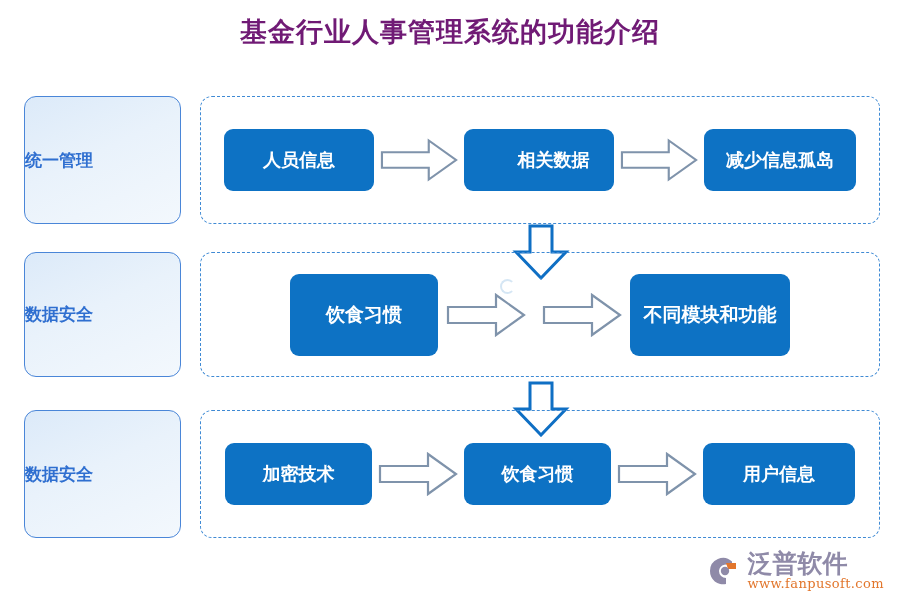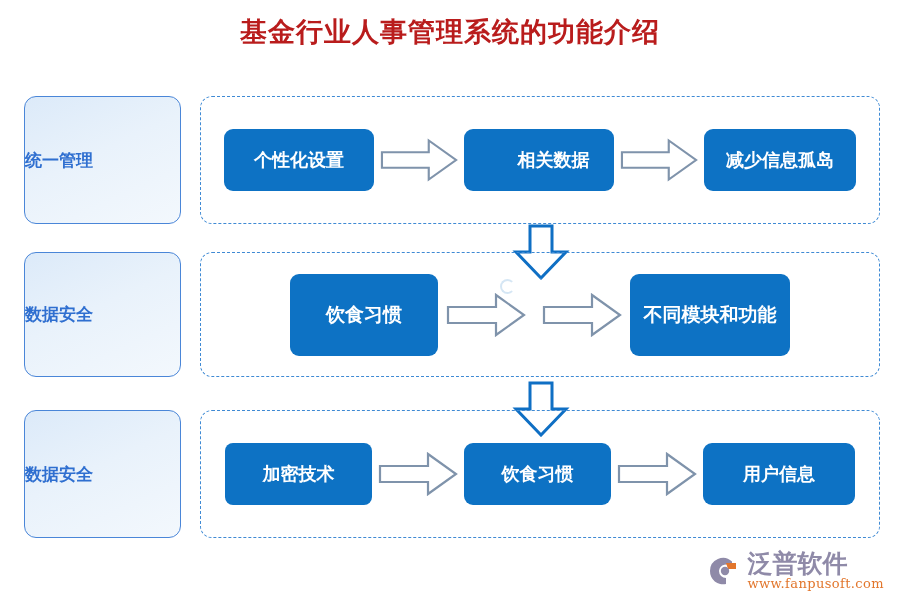--- a/index.html
+++ b/index.html
@@ -6,21 +6,21 @@
   body{
     width:900px;height:600px;overflow:hidden;background:#ffffff;
     font-family:"DejaVu Serif","Liberation Serif",serif;
     position:relative;
   }
   .canvas{position:relative;width:900px;height:600px;}
 
   
   .title{
     position:absolute;left:0;top:14px;width:900px;text-align:center;
-    font-size:27px;font-weight:700;color:#b91c1c;letter-spacing:1px;
+    font-size:27px;font-weight:700;color:#701a75;letter-spacing:1px;
     font-family:"DejaVu Serif","Liberation Serif",serif;
     white-space:nowrap;
   }
 
   
   .row{position:absolute;left:0;width:900px;height:130px;}
   #row-0{top:96px;}
   #row-1{top:252px;}
   #row-2{top:410px;}
 
@@ -66,21 +66,21 @@
   #row-0 .step-0{width:150px;}
   #row-0 .step-1{width:150px;padding-left:29px;}
   #row-0 .step-2{width:152px;}
   
   #row-1 .step{height:82px;font-size:19px;}
   #row-1 .step-0{width:148px;}
   #row-1 .step-1{width:148px;}
   #row-1 .step-2{width:160px;}
   
   #row-2 .step{height:62px;font-size:18px;}
-  #row-2 .step-0{width:147px;border-radius:8px;}
+  #row-2 .step-0{width:147px;}
   #row-2 .step-1{width:147px;}
   #row-2 .step-2{width:152px;}
 
   
   .arrow-right{flex:none;display:block;}
   #row-0 .arrow-right{width:78px;height:46px;margin:0 6px;}
   #row-1 .arrow-right{width:80px;height:48px;margin:0 8px;}
   #row-2 .arrow-right{width:80px;height:46px;margin:0 6px;}
   .arrow-right polygon{fill:#ffffff;stroke:#7f93ab;stroke-width:2.2;}
 
@@ -135,21 +135,21 @@
 
   <div class="title">基金行业人事管理系统的功能介绍</div>
 
   <div class="row" id="row-0">
     <div class="side-card">
       <span class="side-card-label">统一管理</span>
     </div>
     <div class="flow-box">
       <div class="flow-inner">
         <div class="step step-0">
-          <span>个性化设置</span>
+          <span>人员信息</span>
         </div>
         <svg class="arrow-right" viewBox="0 0 80 46">
           <polygon points="2,15 50,15 50,3 78,23 50,43 50,31 2,31"></polygon>
         </svg>
         <div class="step step-1">
           <span>相关数据</span>
         </div>
         <svg class="arrow-right" viewBox="0 0 80 46">
           <polygon points="2,15 50,15 50,3 78,23 50,43 50,31 2,31"></polygon>
         </svg>

